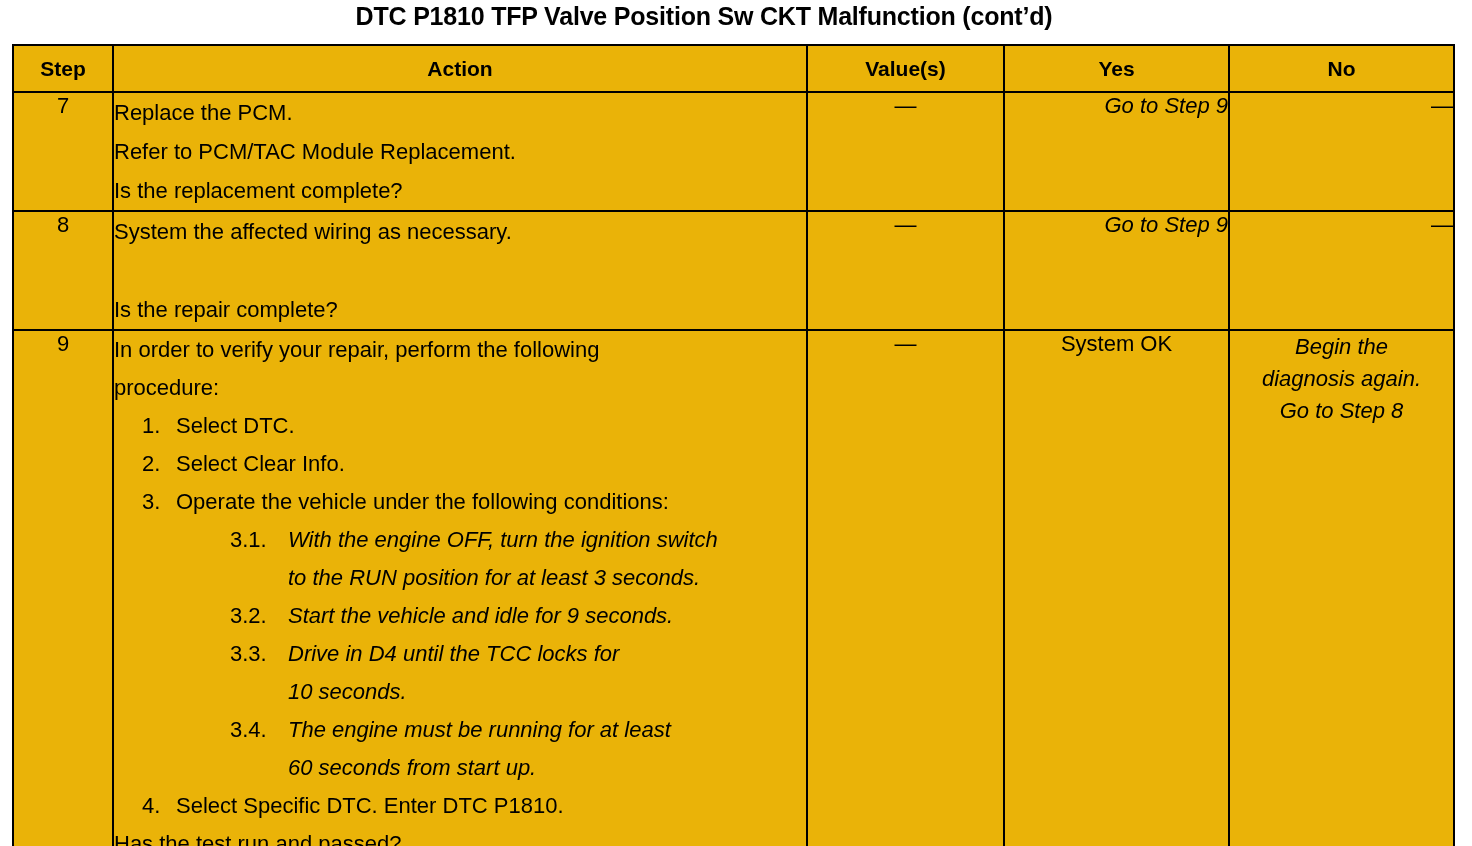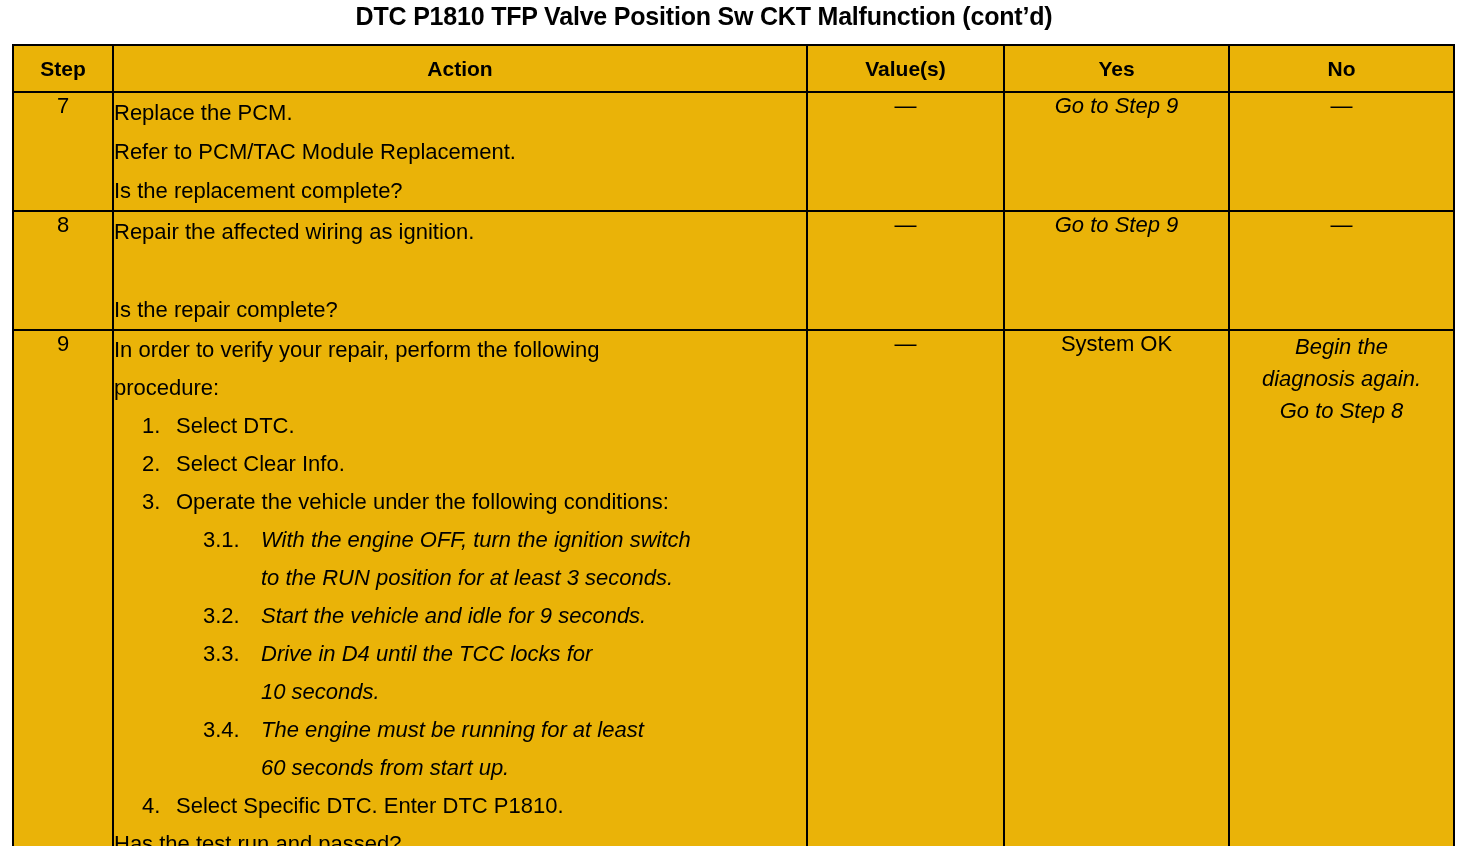--- a/index.html
+++ b/index.html
@@ -84,21 +84,21 @@
   }
 
   .cell-action {
     padding: 6px 8px 4px 8px;
     font-size: 22px;
     line-height: 39px;
   }
   .cell-action .line { white-space: nowrap; }
 
   .cell-yes, .cell-no {
-    text-align: center;
+    text-align: right;
     font-size: 22px;
     position: relative;
   }
 
   
   .yes-low {
     vertical-align: bottom;
     padding-bottom: 6px;
     font-style: italic;
     font-size: 22px;
@@ -127,21 +127,21 @@
     margin-left: 28px;
   }
   .num-item .num {
     width: 34px;
     flex: 0 0 34px;
   }
   .num-item .txt { flex: 1 1 auto; }
 
   .sub-item {
     display: flex;
-    margin-left: 89px;
+    margin-left: 116px;
     justify-content: space-between;
   }
   .sub-item .num {
     width: 58px;
     flex: 0 0 58px;
   }
   .sub-item .txt { flex: 1 1 auto; }
   .sub-item .txt .l2 { display: block; font-style: italic; }
 
   .value-9 {
@@ -212,21 +212,21 @@
         </td>
         <td class="cell-yes yes-low">Go to Step 9</td>
         <td class="cell-no no-dash-7">
           <span class="dash">—</span>
         </td>
       </tr>
 
       <tr>
         <td class="cell-step">8</td>
         <td class="cell-action">
-          <div class="line">Repair the affected wiring as ignition.</div>
+          <div class="line">System the affected wiring as necessary.</div>
           <div class="line">&nbsp;</div>
           <div class="line">Is the repair complete?</div>
         </td>
         <td class="cell-value">
           <span class="dash">—</span>
         </td>
         <td class="cell-yes yes-low">Go to Step 9</td>
         <td class="cell-no no-dash-8">
           <span class="dash">—</span>
         </td>

